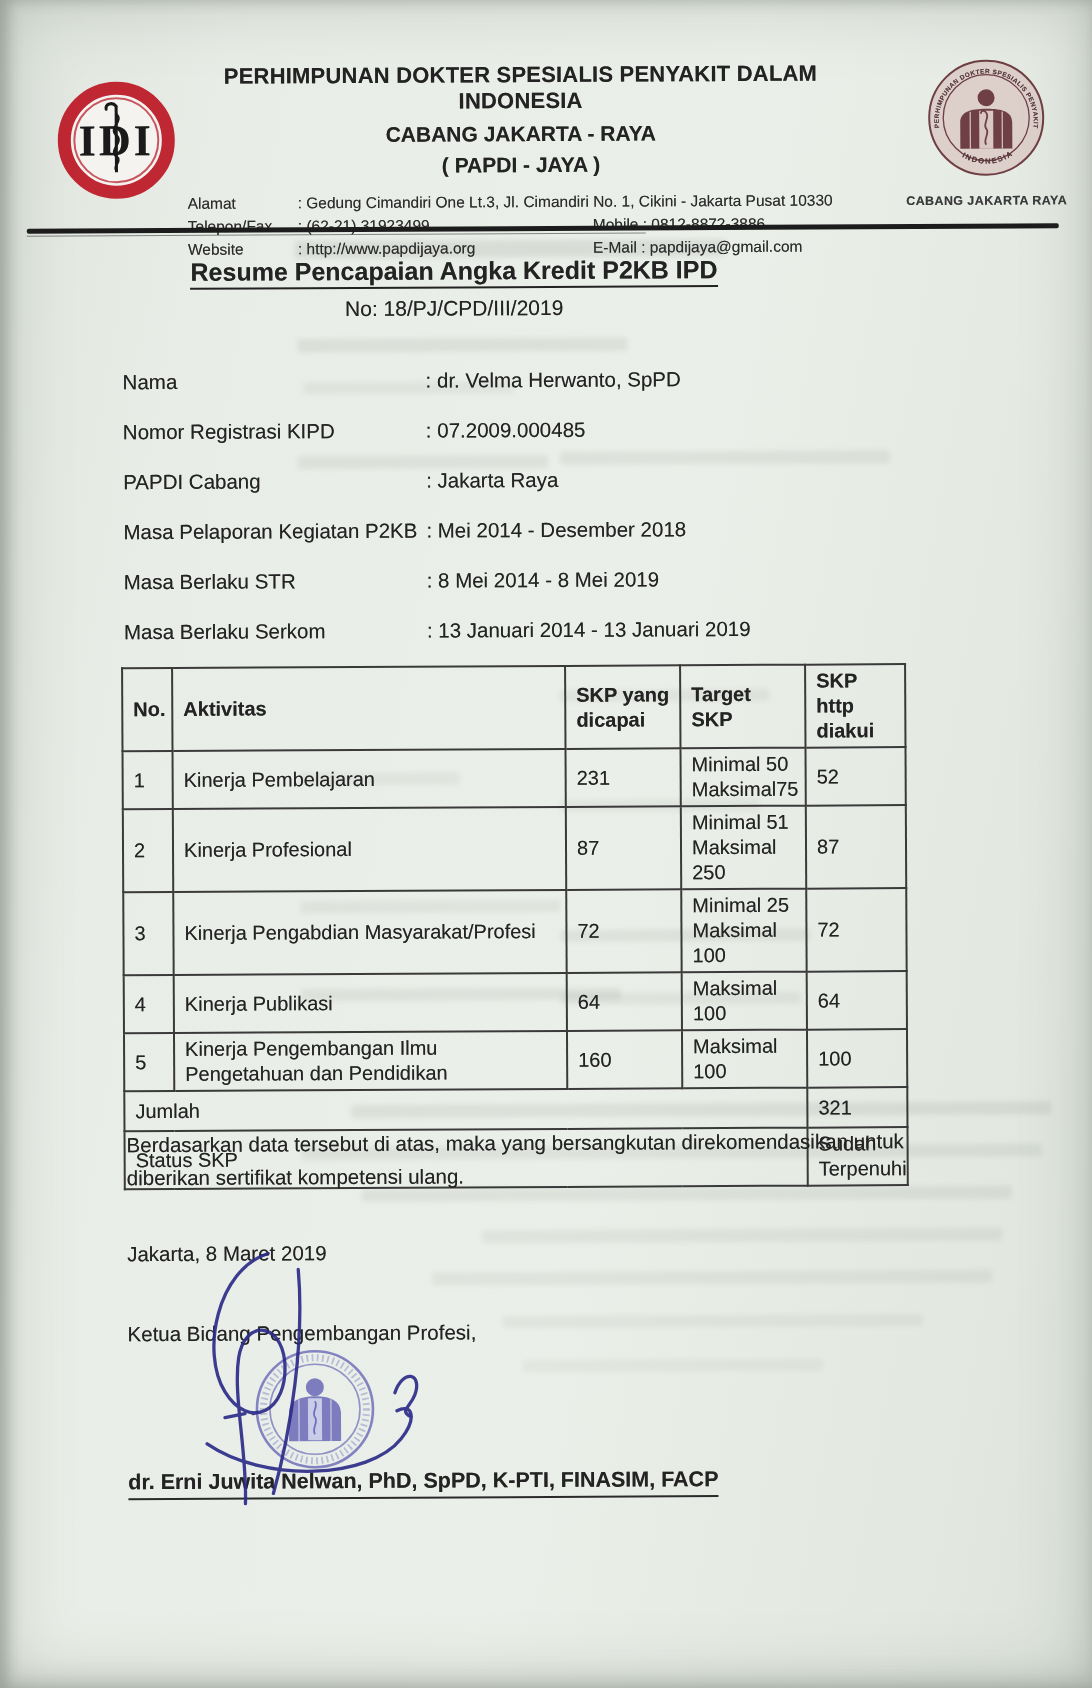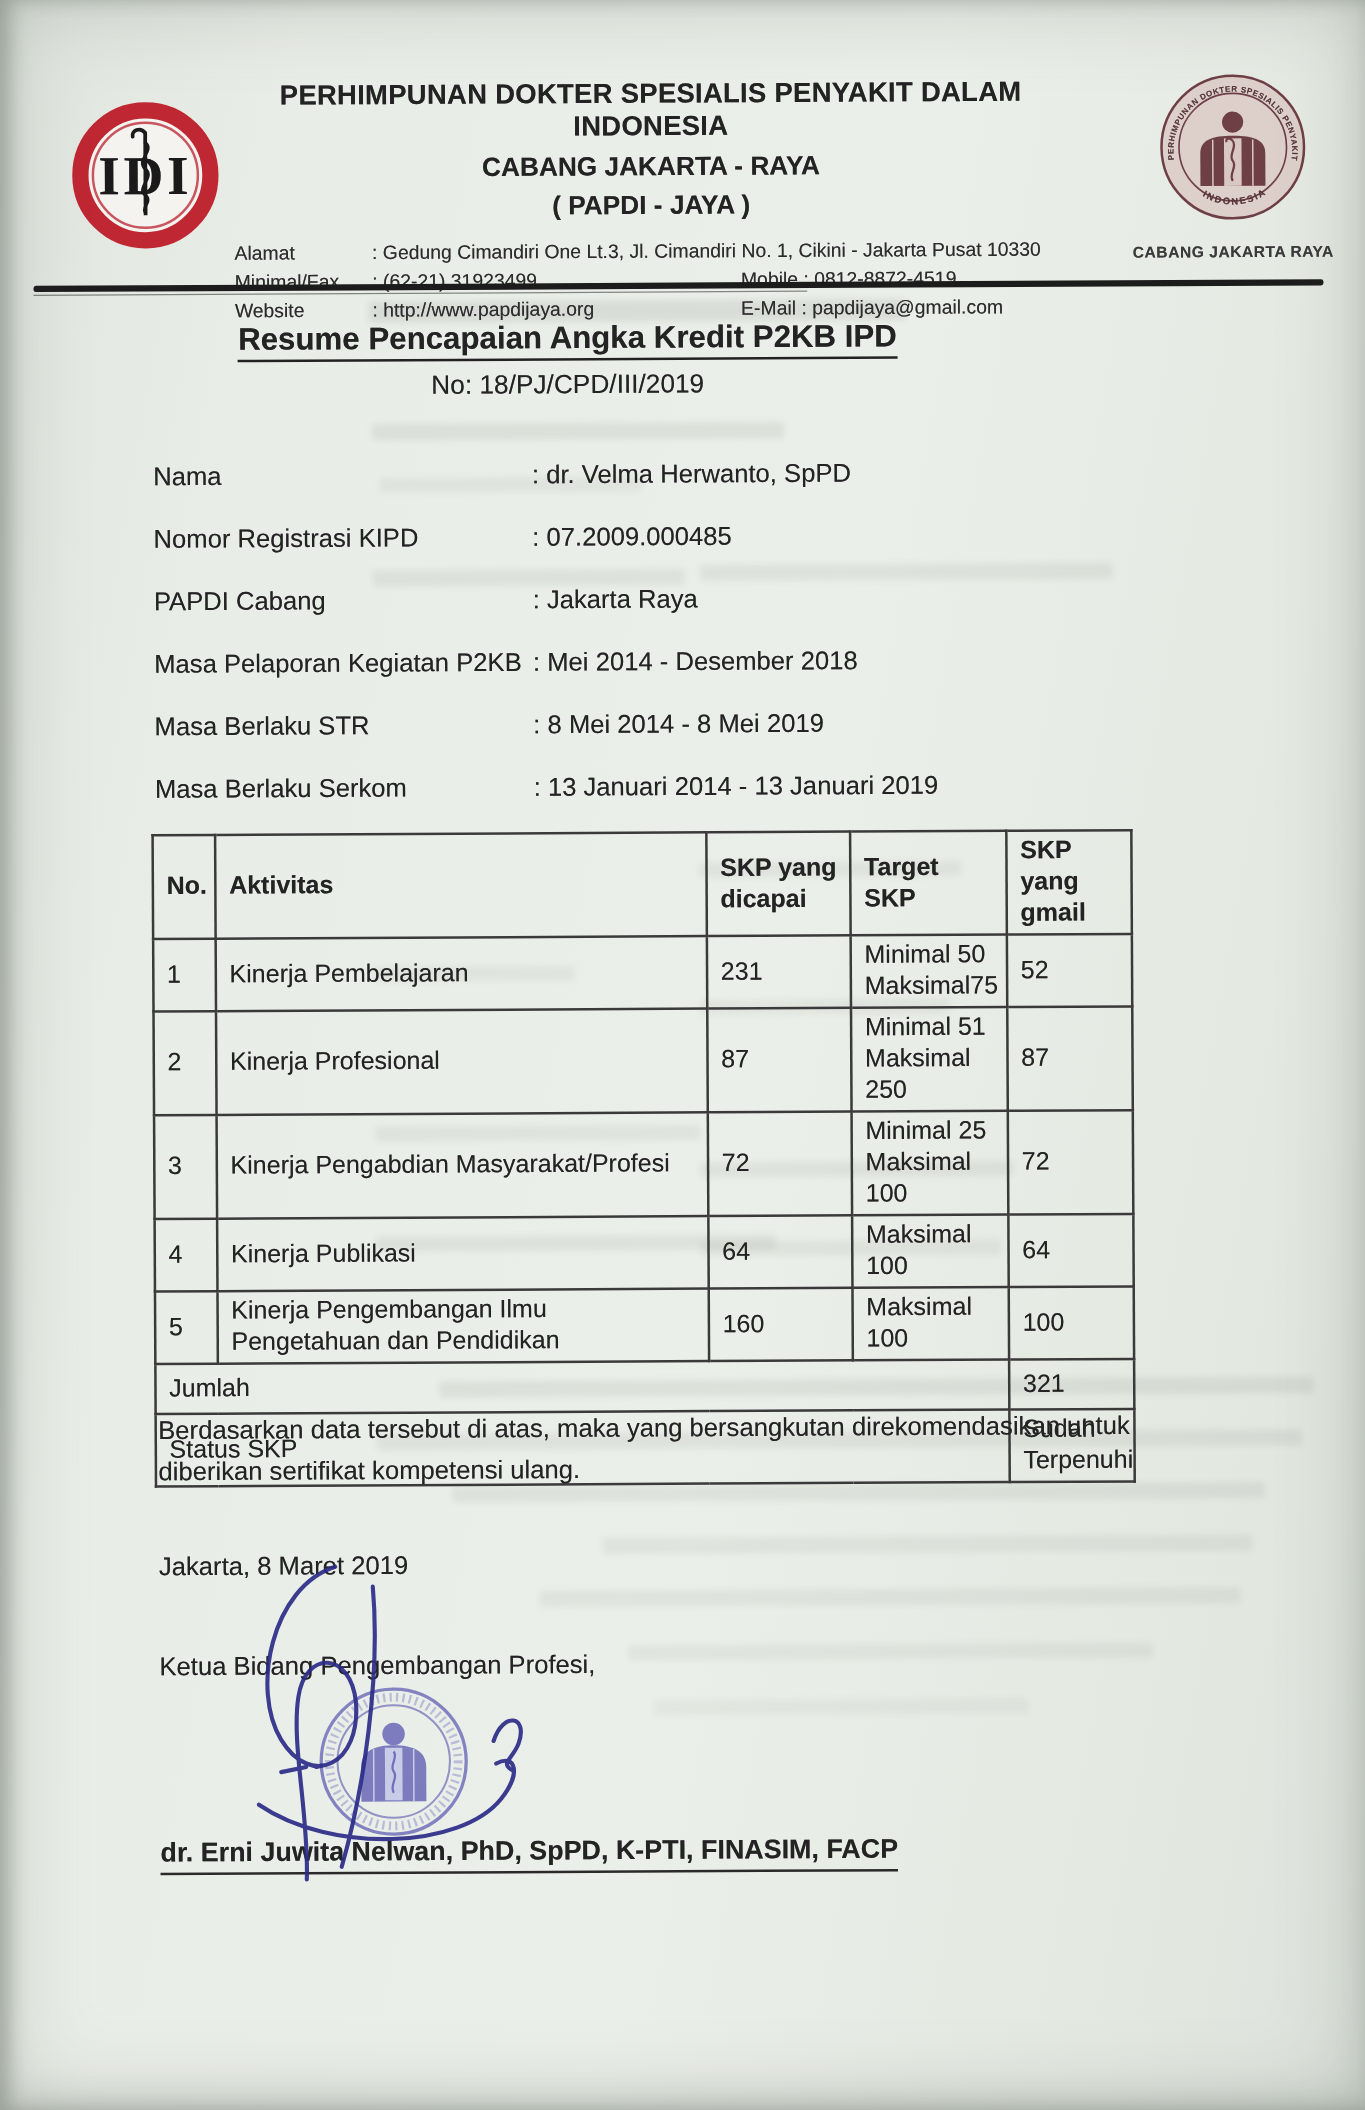--- a/index.html
+++ b/index.html
@@ -89,23 +89,23 @@
     <div class="lh-center">
       <div class="org1">PERHIMPUNAN DOKTER SPESIALIS PENYAKIT DALAM INDONESIA</div>
       <div class="org2">CABANG JAKARTA - RAYA</div>
       <div class="org3">( PAPDI - JAYA )</div>
       <div class="contact">
         <div class="c-row">
           <span class="c-label">Alamat</span>
           <span class="c-val1 wide">: Gedung Cimandiri One Lt.3, Jl. Cimandiri No. 1, Cikini - Jakarta Pusat 10330</span>
         </div>
         <div class="c-row">
-          <span class="c-label">Minimal/Fax.</span>
+          <span class="c-label">Telepon/Fax.</span>
           <span class="c-val1">: (62-21) 31923499</span>
-          <span class="c-val2">Mobile : 0812-8872-4519</span>
+          <span class="c-val2">Mobile : 0812-8872-3886</span>
         </div>
         <div class="c-row">
           <span class="c-label">Website</span>
           <span class="c-val1">: http://www.papdijaya.org</span>
           <span class="c-val2">E-Mail : papdijaya@gmail.com</span>
         </div>
       </div>
     </div>
 
     <div class="seal-wrap">
@@ -171,21 +171,21 @@
           <col style="width:115px">
           <col style="width:125px">
           <col style="width:100px">
         </colgroup>
       <tbody>
           <tr style="height:55px">
         <th>No.</th>
         <th>Aktivitas</th>
         <th>SKP yang dicapai</th>
         <th>Target SKP</th>
-        <th>SKP yang gmail</th>
+        <th>SKP http diakui</th>
       </tr>
       <tr style="height:57px">
         <td>1</td>
         <td>Kinerja Pembelajaran</td>
         <td>231</td>
         <td>
               <div>Minimal 50</div>
               <div>Maksimal75</div>
             </td>
         <td>52</td>

